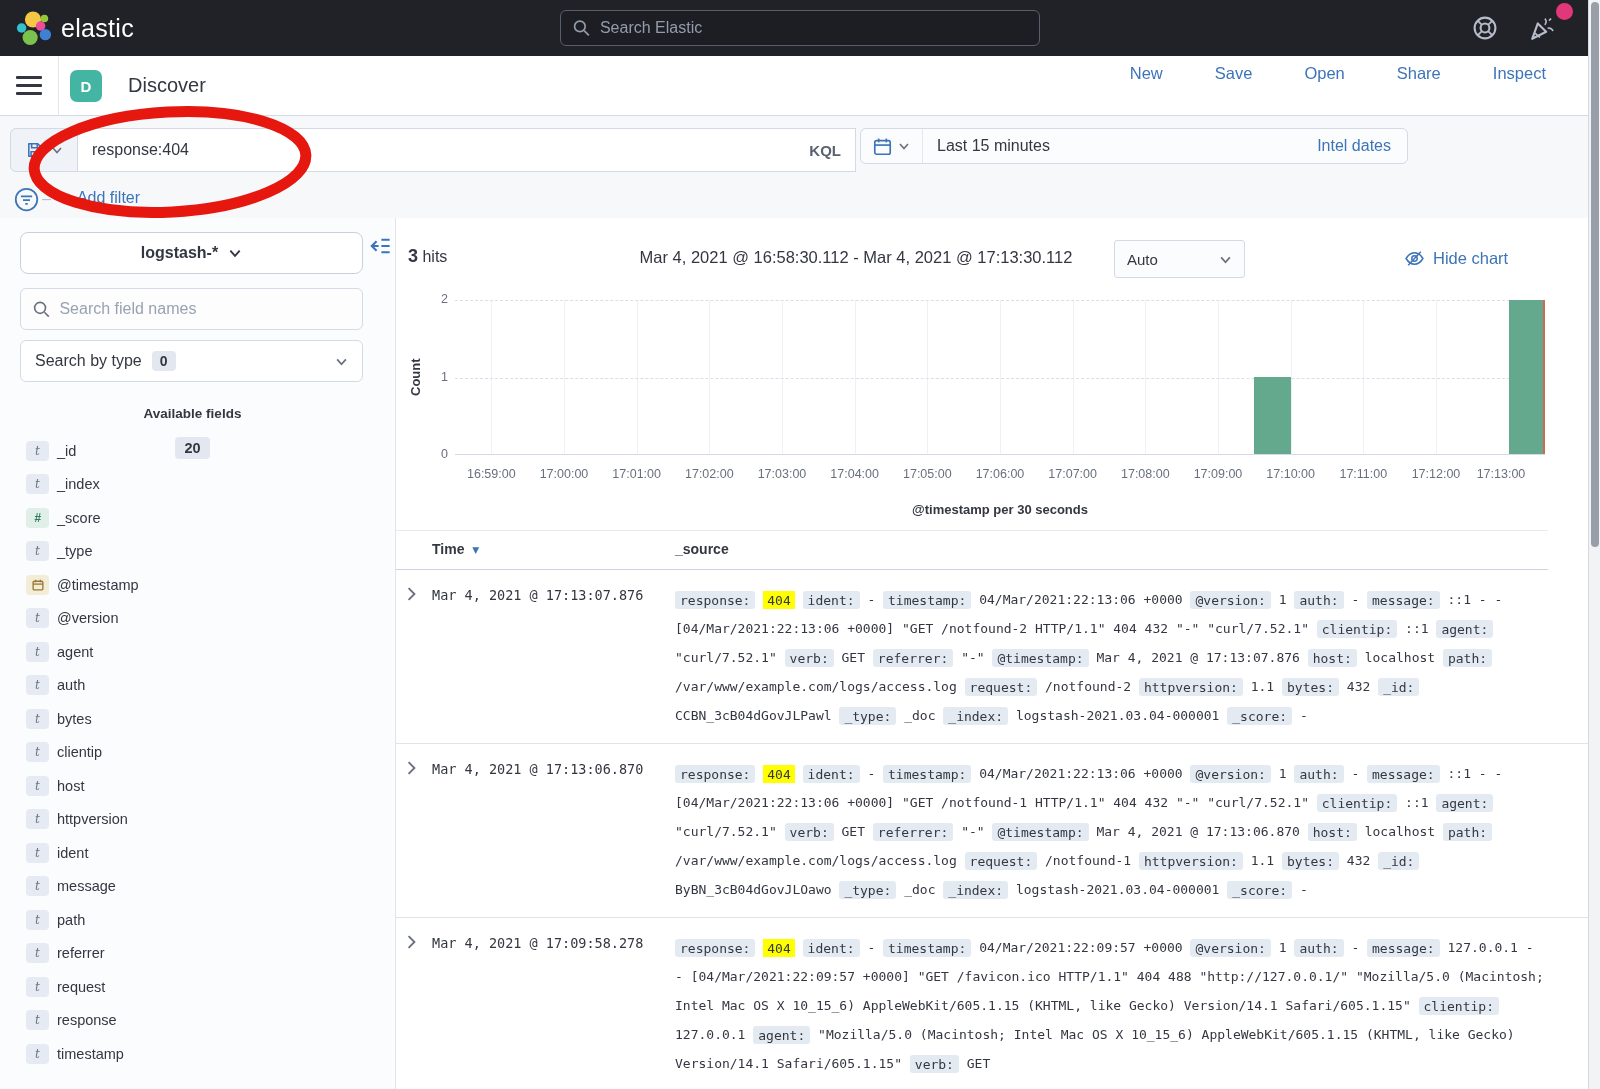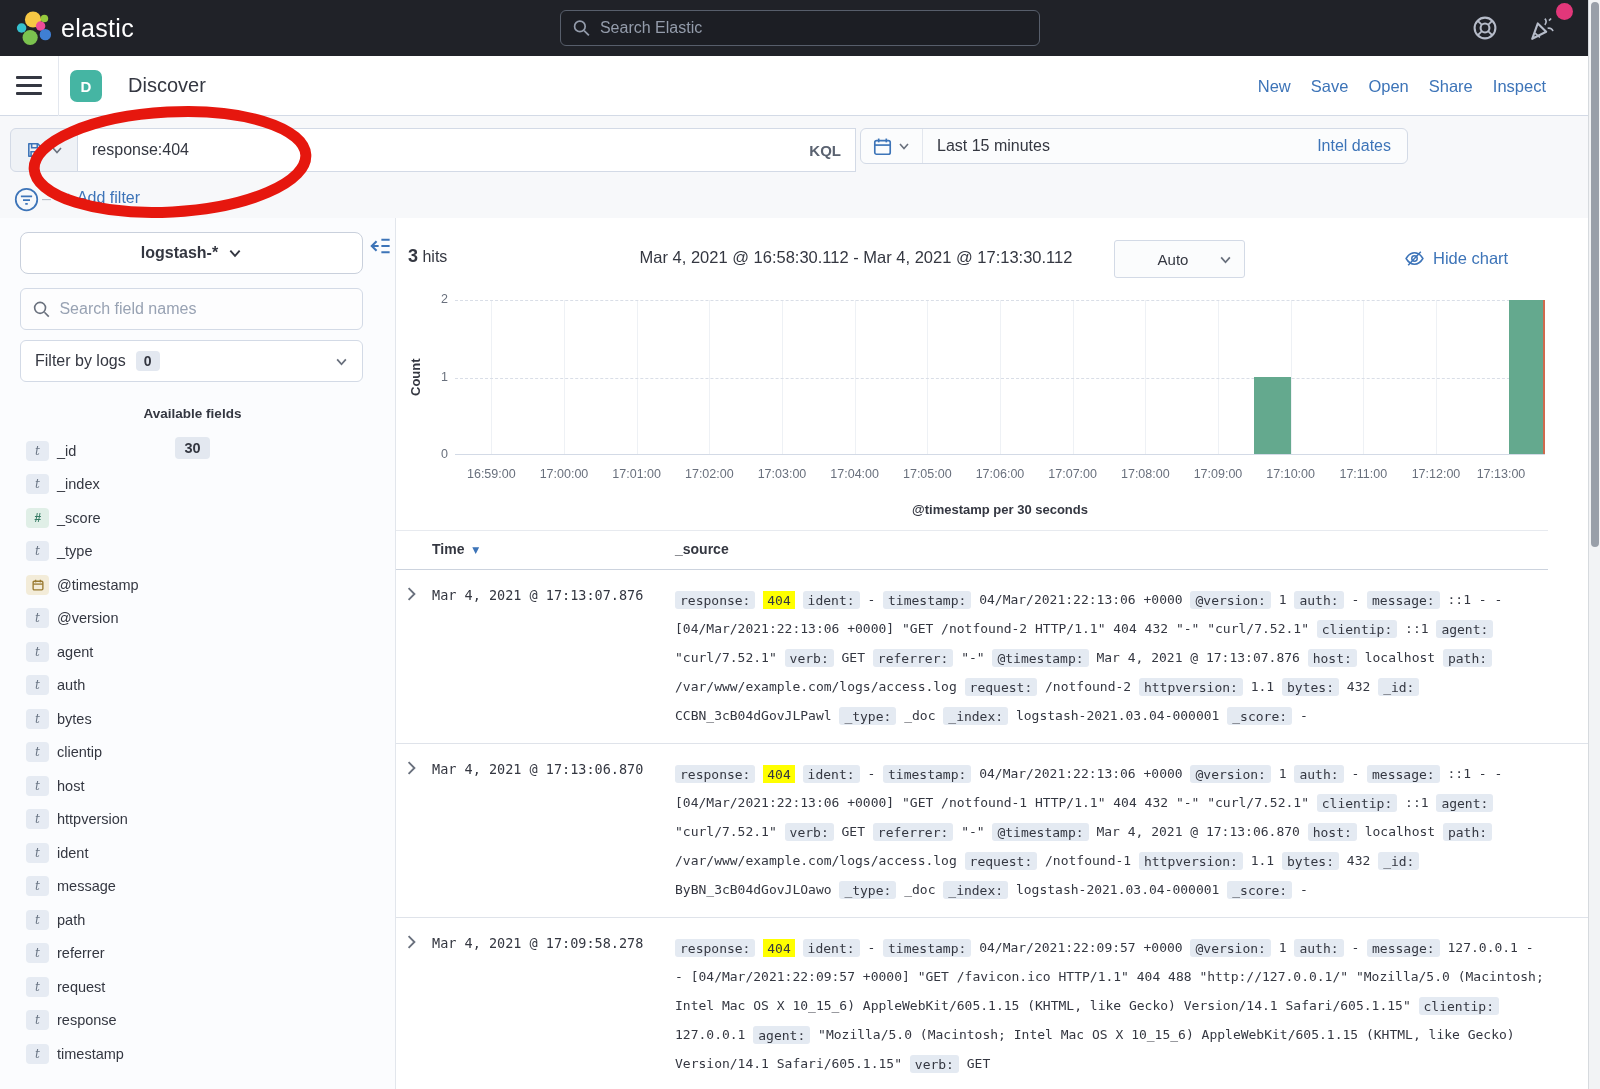--- a/index.html
+++ b/index.html
@@ -19,21 +19,21 @@
   .notif-dot { position:absolute; left:1556px; top:3px; width:17px; height:17px; border-radius:50%; background:#e2377a; }
 
   
   .appheader { position:absolute; left:0; top:56px; width:1600px; height:60px; background:#fff; border-bottom:1px solid #d3dae6; }
   .hamburger { position:absolute; left:16px; top:20px; width:26px; height:19px; cursor:pointer; }
   .hamburger span { display:block; height:2.5px; background:#343741; margin-bottom:5.5px; border-radius:1px; }
   .hdr-divider { position:absolute; left:58px; top:0; width:1px; height:60px; background:#e3e7ee; }
   .app-badge { position:absolute; left:70px; top:14px; width:32px; height:32px; background:#45b5a3; color:#fff;
                border-radius:7px; font-size:15px; font-weight:bold; display:flex; align-items:center; justify-content:center; }
   .app-title { position:absolute; left:128px; top:18px; font-size:20px; color:#343741; font-weight:450; }
-  .nav-links { position:absolute; right:54px; top:0; height:60px; display:flex; align-items:center; gap:20px; }
+  .nav-links { position:absolute; right:54px; top:8px; height:60px; display:flex; gap:52px; }
   .nav-links a { color:#3d74b8; font-size:16.5px; text-decoration:none; cursor:pointer; }
 
   
   .querybar { position:absolute; left:0; top:116px; width:1600px; height:66px; background:#f7f8fa; }
   .qb-left { position:absolute; left:10px; top:12px; width:68px; height:44px; background:#eff2f6; border:1px solid #d3dae6;
              border-radius:6px 0 0 6px; display:flex; align-items:center; justify-content:center; gap:7px; cursor:pointer; }
   .qb-input { position:absolute; left:77px; top:12px; width:779px; height:44px; background:#fff; border:1px solid #d3dae6;
               display:flex; align-items:center; padding:0 14px; }
   .qb-input input { border:none; outline:none; flex:1; font-size:16px; color:#343741; font-family:"Liberation Sans",sans-serif; }
   .kql { color:#5a6270; font-size:15px; padding-left:10px; cursor:pointer;font-weight:bold; }
@@ -80,21 +80,21 @@
   .tb-date   { background:#f3ecd9; color:#9a7b32; }
   .field-name { font-size:14.5px; color:#343741; }
 
   
   .main { position:absolute; left:396px; top:218px; width:1192px; height:871px; background:#fff; }
   .hits { position:absolute; left:12px; top:28px; font-size:16px; color:#343741; }
   .hits b { font-size:18px; font-weight:bold; }
   .time-range { position:absolute; left:180px; top:30px; width:560px; text-align:center; font-size:16.5px; font-weight:500; color:#343741; }
   .interval { position:absolute; left:718px; top:22px; width:131px; height:38px; border:1px solid #d3dae6; background:#fbfcfd;
               border-radius:3px; display:flex; align-items:center; padding:0 12px; cursor:pointer; }
-  .interval span { font-size:15px; color:#343741; flex:1;text-align:center; }
+  .interval span { font-size:15px; color:#343741; flex:1; }
   .hide-chart { position:absolute; left:1008px; top:30px; display:flex; align-items:center; gap:8px; color:#3d74b8;
                 font-size:16.5px; cursor:pointer; }
 
   .chart-ylabel { position:absolute; left:10px; top:82px; width:18px; height:155px; display:flex; align-items:center;
                   justify-content:center; writing-mode:vertical-rl; transform:rotate(180deg); font-size:13px; font-weight:bold; color:#343741; }
   .ytick { position:absolute; left:28px; width:24px; text-align:right; font-size:12.5px; color:#69707d; }
   .plot { position:absolute; left:59px; top:82px; width:1090px; height:155px; border-bottom:1px solid #d3dae6; }
   .vline { position:absolute; top:0; width:1px; height:100%; background:#eef1f5; }
   .hline { position:absolute; left:0; width:100%; border-top:1px dashed #d9dee7; }
   .bar { position:absolute; bottom:0; }
@@ -252,34 +252,34 @@
       </svg>
     </div>
     <div class="fld-search">
       <svg width="19" height="19" viewBox="0 0 16 16">
         <circle cx="6.5" cy="6.5" r="5" fill="none" stroke="#69707d" stroke-width="1.5"></circle>
         <line x1="10.5" y1="10.5" x2="14.5" y2="14.5" stroke="#69707d" stroke-width="1.5"></line>
       </svg>
       <input type="text" placeholder="Search field names" style="">
     </div>
     <div class="type-filter">
-      <span class="lbl">Filter by logs</span>
+      <span class="lbl">Search by type</span>
       <span class="cnt-badge">0</span>
       <span class="spacer"></span>
       <svg width="13" height="13" viewBox="0 0 12 12">
         <polyline points="2,4 6,8.5 10,4" fill="none" stroke="#69707d" stroke-width="1.6"></polyline>
       </svg>
     </div>
     <div class="af-header">
       <svg width="13" height="13" viewBox="0 0 12 12">
         <polyline points="2,4 6,8.5 10,4" fill="none" stroke="#343741" stroke-width="1.7"></polyline>
       </svg>
       <span class="t">Available fields</span>
       <span class="spacer"></span>
-      <span class="af-count">30</span>
+      <span class="af-count">20</span>
     </div>
     <div class="field-list" id="field-list">
         <div class="field-item">
           <span class="type-badge tb-string">t</span>
           <span class="field-name">_id</span>
         </div>
         <div class="field-item">
           <span class="type-badge tb-string">t</span>
           <span class="field-name">_index</span>
         </div>

